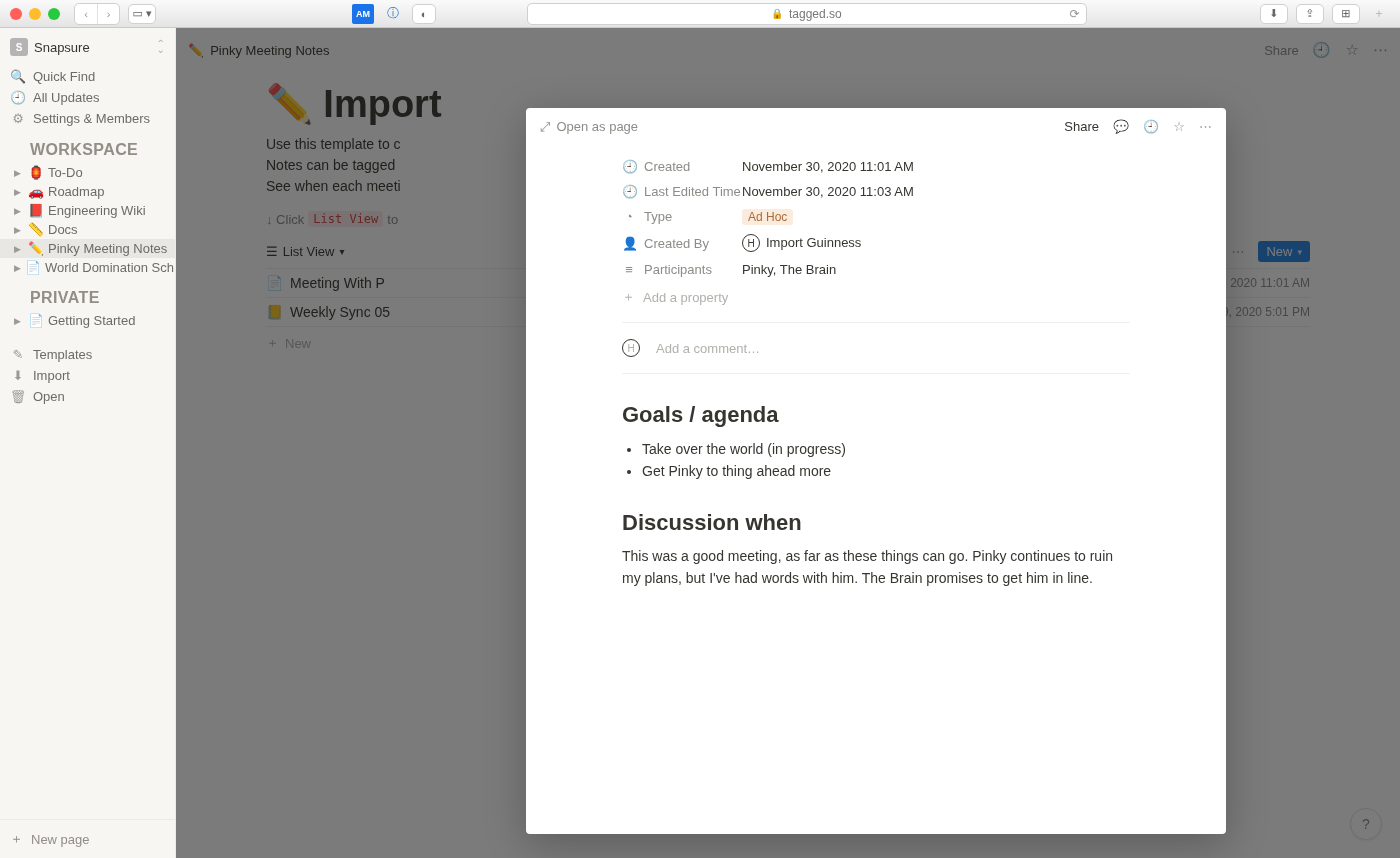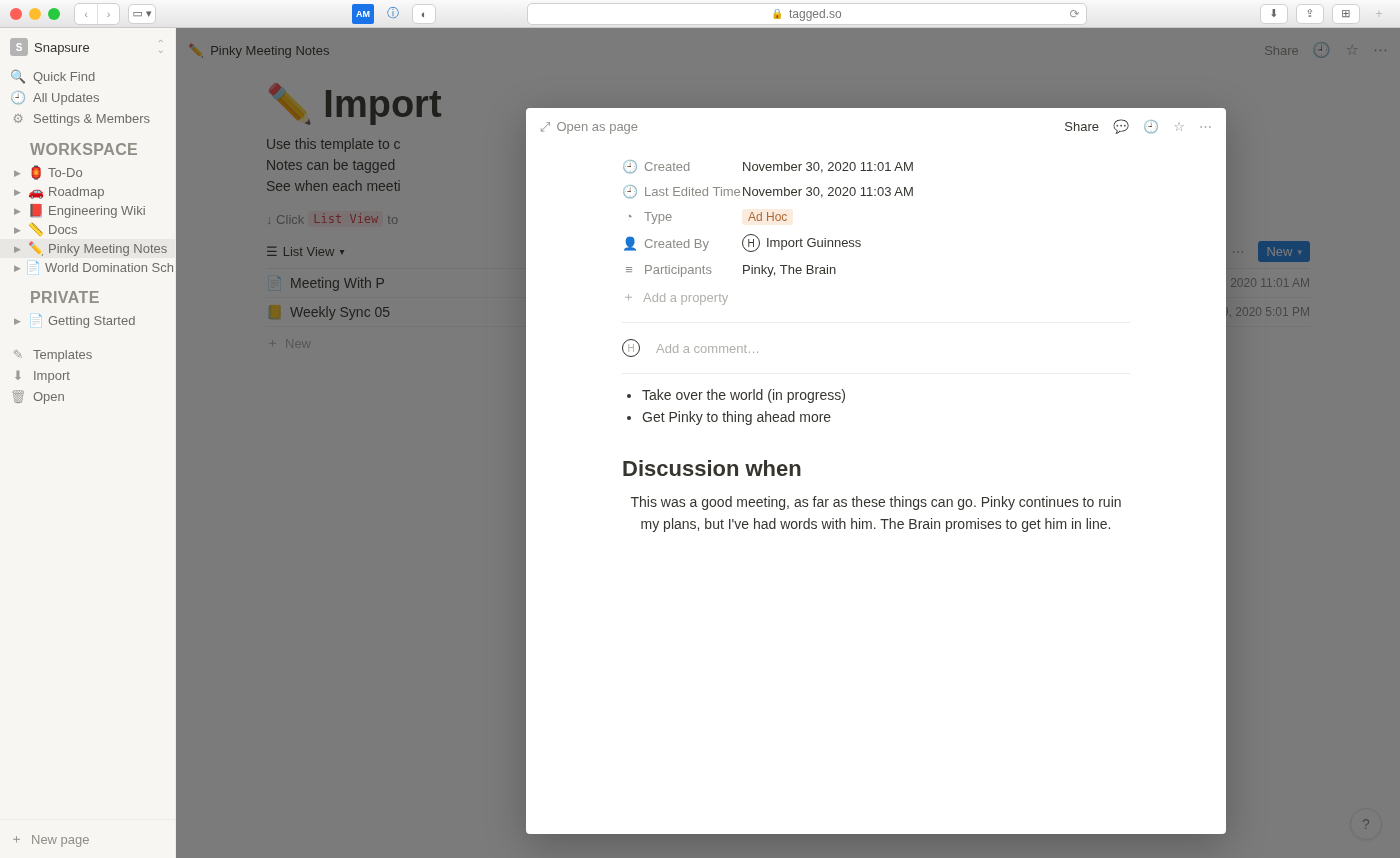--- a/index.html
+++ b/index.html
@@ -105,21 +105,21 @@
 .prop-label { width:120px; display:flex; align-items:center; gap:8px; color:#8d8c87;}
 .prop-label .pi { width:14px; text-align:center; font-size:13px;}
 .prop-value { flex:1; color:#37352f;}
 .avatar-circle { width:18px; height:18px; border:1px solid #37352f; border-radius:50%; display:inline-flex; align-items:center; justify-content:center; font-size:10px; margin-right:6px;}
 .add-prop { display:flex; align-items:center; gap:8px; color:#b2b0ab; padding:6px 0; font-size:13px; cursor:pointer;}
 .divider { height:1px; background:#ededec; margin:10px 0;}
 .comment-row { display:flex; align-items:center; gap:10px; color:#b2b0ab; font-size:13px; padding:6px 0;}
 .modal-h2 { font-size:22px; font-weight:700; margin:28px 0 10px;}
 ul.bullets { padding-left:20px; margin:4px 0;}
 ul.bullets li { padding:3px 0; font-size:14px;}
-.body-text { font-size:14px; line-height:1.55; margin-top:6px;text-align:center;}
+.body-text { font-size:14px; line-height:1.55; margin-top:6px;}
 
 
 .help-btn { position:absolute; right:18px; bottom:18px; width:32px; height:32px; background:#fff; border:1px solid #e4e3e0; border-radius:50%; display:flex; align-items:center; justify-content:center; color:#8d8c87; box-shadow:0 1px 3px rgba(0,0,0,.08);}
 </style>
 </head>
 <body>
 
 <div class="browser-chrome">
   <div class="traffic-lights">
     <div class="tl tl-red"></div>
@@ -365,20 +365,21 @@
             <span>Add a property</span>
           </div>
 
         <div class="divider"></div>
         <div class="comment-row">
           <span class="avatar-circle">H</span>
           <span>Add a comment…</span>
         </div>
         <div class="divider"></div>
 
+        <div class="modal-h2">Goals / agenda</div>
         <ul class="bullets">
           <li>Take over the world (in progress)</li>
           <li>Get Pinky to thing ahead more</li>
         </ul>
 
         <div class="modal-h2">Discussion when</div>
         <div class="body-text">This was a good meeting, as far as these things can go. Pinky continues to ruin my plans, but I've had words with him. The Brain promises to get him in line.</div>
       </div>
     </div>
 

